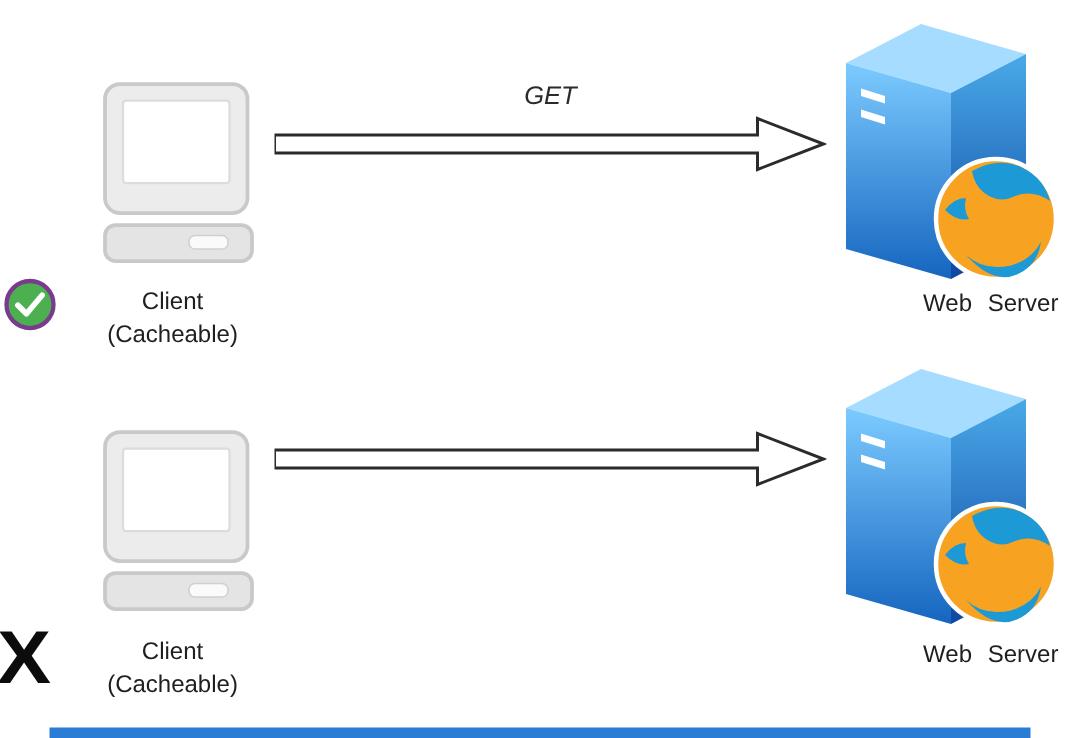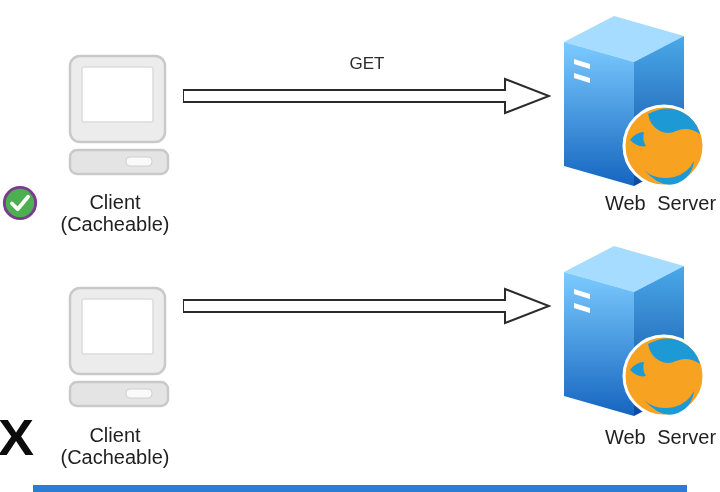--- a/index.html
+++ b/index.html
@@ -14,25 +14,25 @@
   }
   .abs { position: absolute; }
 
   .method-label {
     font-size: 17px;
     text-align: center;
     color: #2b2b2b;
     width: 100%;
     margin-bottom: 2px;
   }
-  .arrow-group { width: 368px; }
+  .arrow-group { width: 368px; font-style: italic; }
   .arrow-group svg { display: block; }
 
   .entity-label {
-    font-size: 20px;
+    font-size: 16px;
     line-height: 22px;
     text-align: center;
     color: #1f1f1f;
   }
   .server-label { word-spacing: 6px; }
 
   .x-mark {
     font-size: 50px;
     font-weight: 900;
     color: #0c0c0c;

